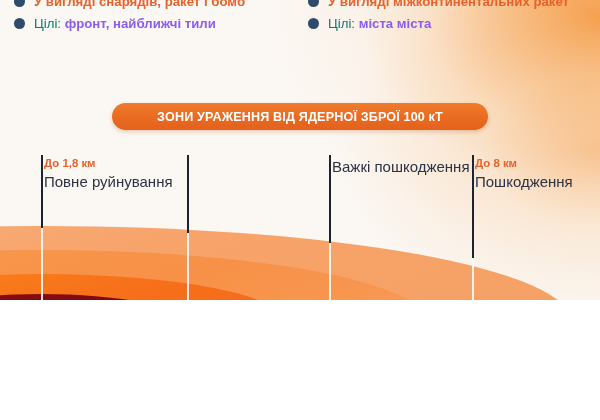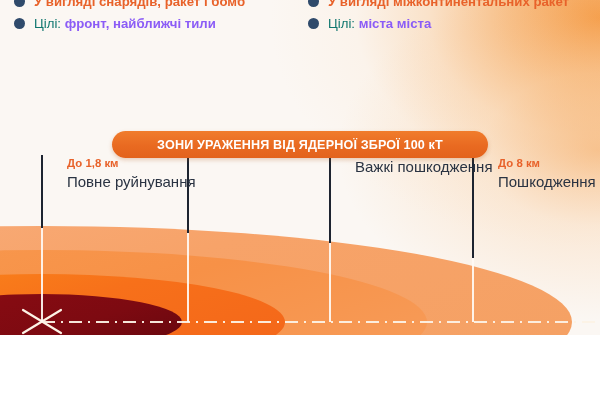--- a/index.html
+++ b/index.html
@@ -3,21 +3,21 @@
 <meta charset="utf-8">
 <style>
   html, body {
     margin: 0;
     padding: 0;
     background: #ffffff;
   }
   #infographic {
     position: relative;
     width: 600px;
-    height: 335px;
+    height: 300px;
     overflow: hidden;
     font-family: "Liberation Sans", "DejaVu Sans", sans-serif;
     background: #fbf7f3;
   }
   
   .bg-wash {
     position: absolute;
     inset: 0;
     background:
       radial-gradient(ellipse 330px 230px at 600px 18px,
@@ -80,35 +80,34 @@
     background: linear-gradient(180deg, #f07c2c 0%, #e96a21 55%, #e3621c 100%);
     box-shadow: 0 2px 4px rgba(180,90,30,0.28);
     display: flex;
     align-items: center;
     justify-content: center;
     color: #ffffff;
     font-size: 12.6px;
     font-weight: 700;
     letter-spacing: 0.15px;
     white-space: nowrap;
-    margin-top: 28px;
   }
 
   
   .zone-legend {
     position: absolute;
     top: 156px;
     left: 0;
     width: 600px;
     height: 46px;
   }
   .zone-label {
     position: absolute;
     top: 0;
-    padding-left: 24px;
+    padding-left: 1px;
   }
   .zone-label .dist {
     color: #e8622a;
     font-weight: 700;
     font-size: 11.4px;
     line-height: 1.35;
     white-space: nowrap;
   }
   .zone-label .desc {
     color: #2a3342;

